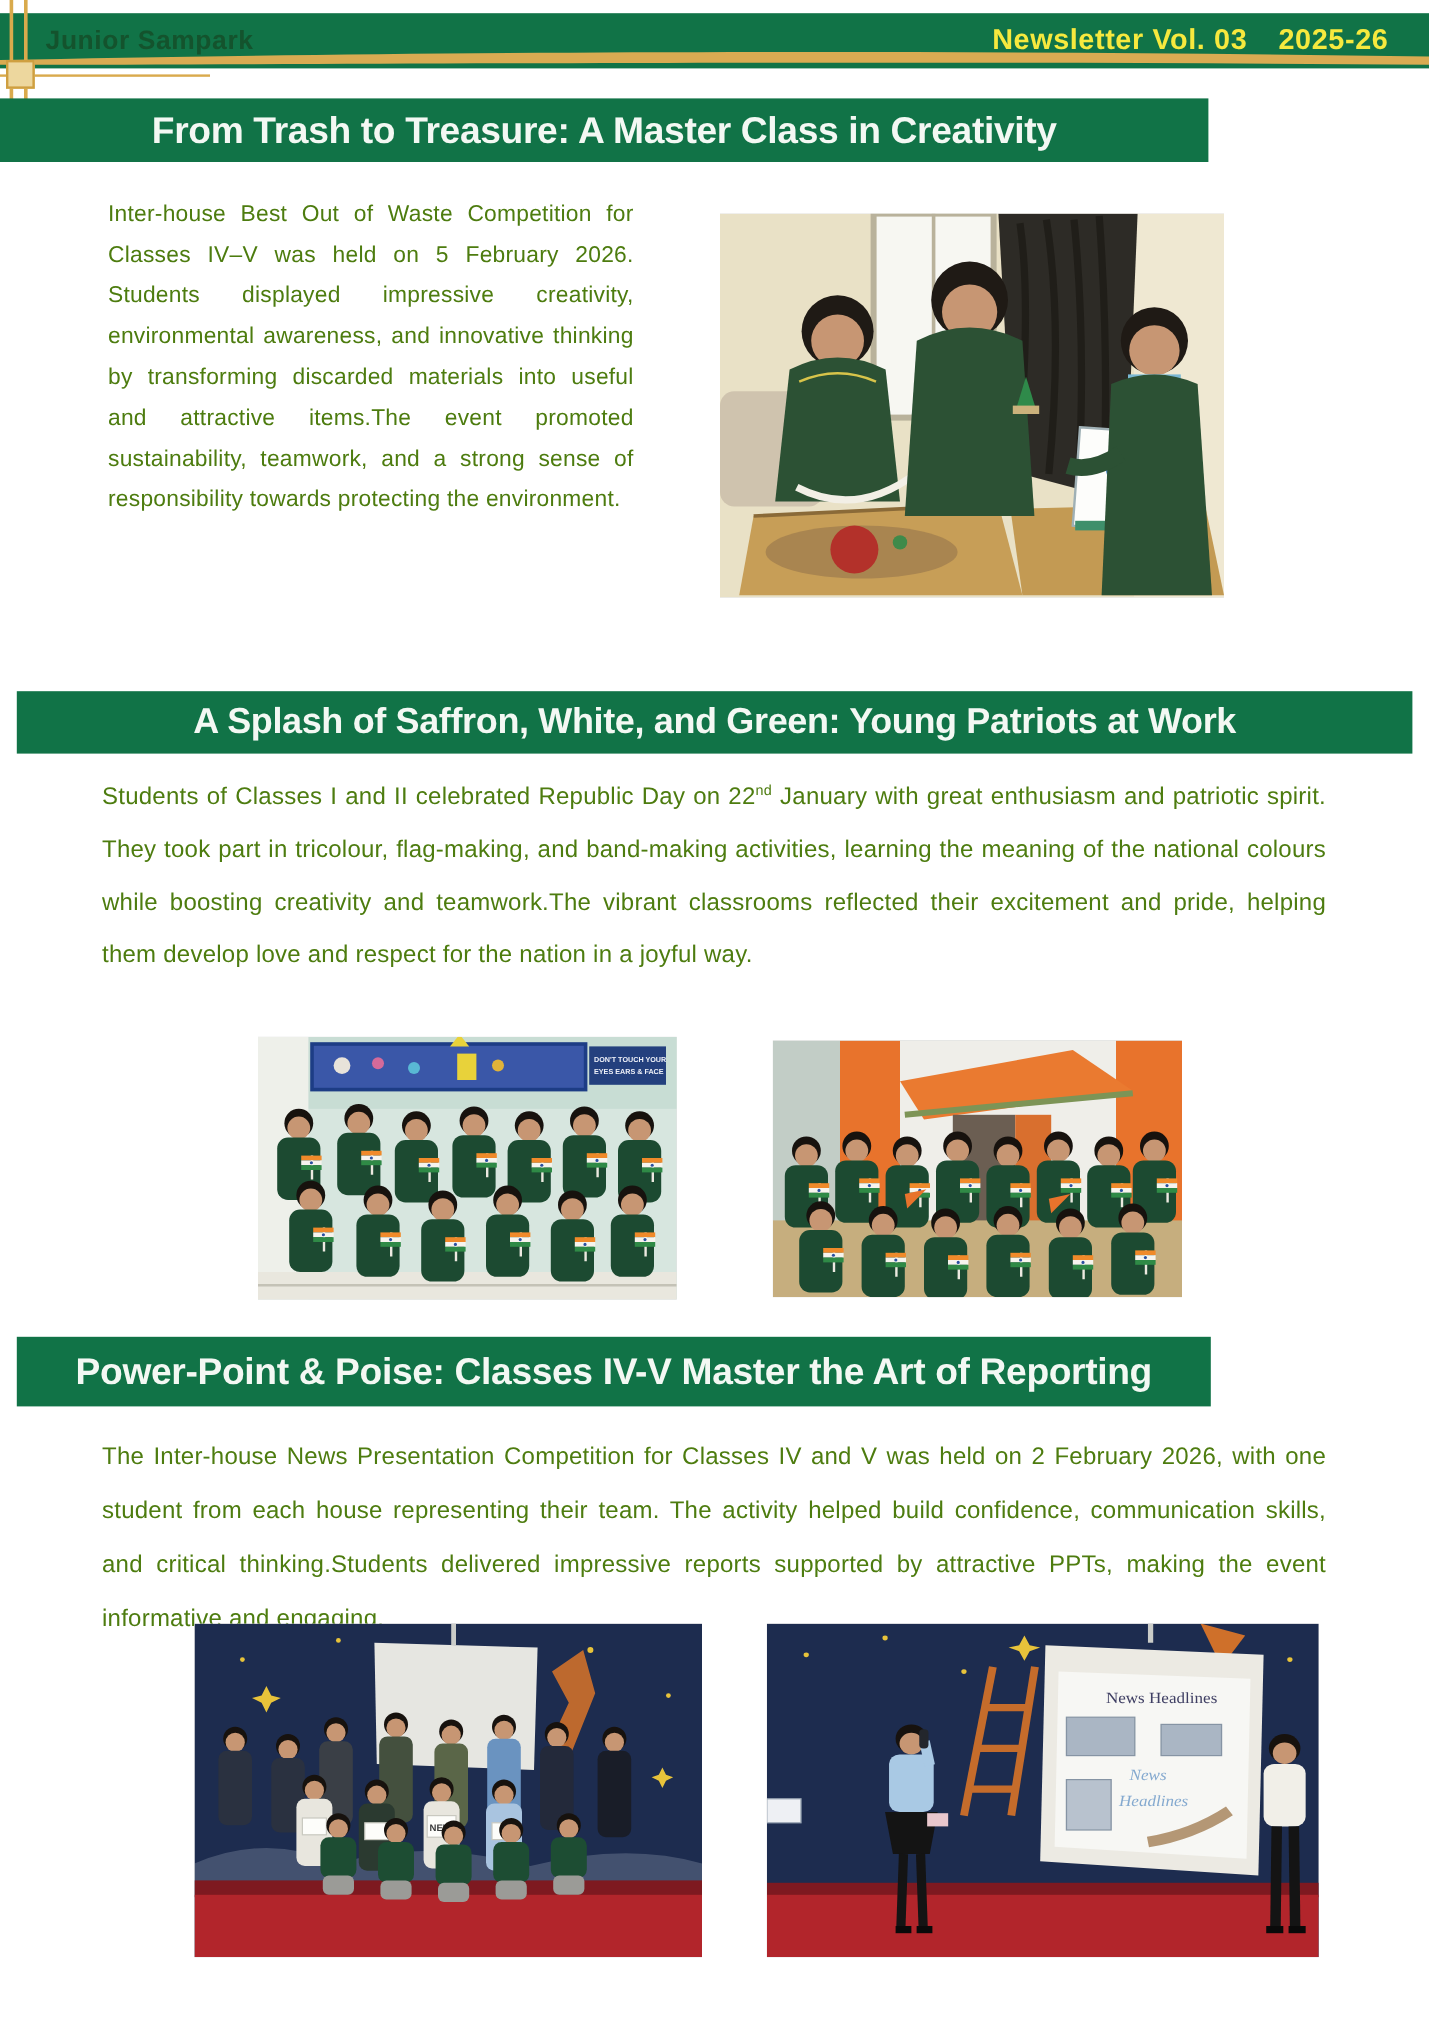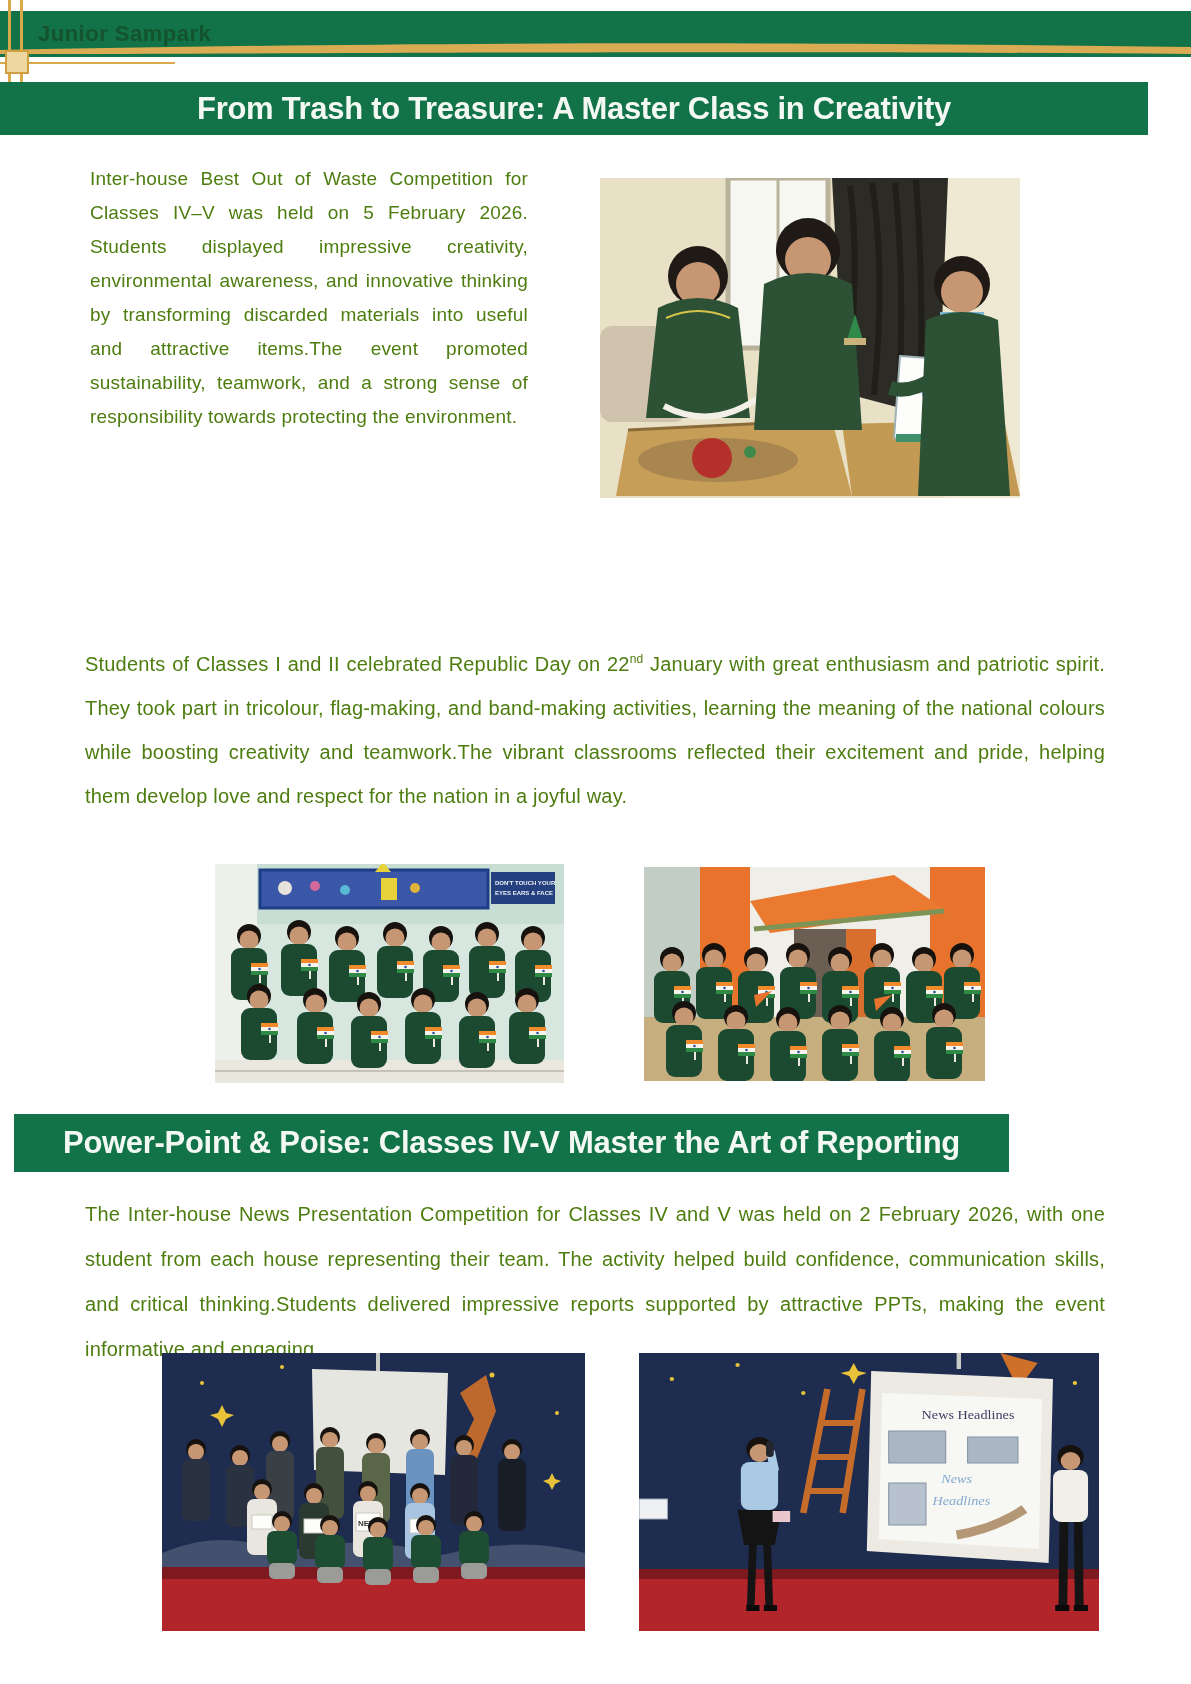--- a/index.html
+++ b/index.html
@@ -15,21 +15,21 @@
   .issue-wrap .sess{margin-left:26px;}
   .swoosh{position:absolute;left:0;top:38px;width:1191px;height:26px;}
   .gold-v1{position:absolute;left:8px;top:0;width:3px;height:96px;background:#d9aa4c;}
   .gold-v2{position:absolute;left:20px;top:0;width:3px;height:96px;background:#d9aa4c;}
   .gold-h1{position:absolute;left:0;top:62px;width:175px;height:2px;background:#d9aa4c;}
   .gold-sq{position:absolute;left:5px;top:50px;width:20px;height:20px;border:2px solid #cf9f40;background:#edd79e;}
 
   
   .banner{position:absolute;background:#117347;color:#f3f8f3;font-weight:bold;
           text-align:center;letter-spacing:-0.3px;}
-  .banner1{left:0;top:82px;width:1148px;height:53px;line-height:53px;font-size:31px;}
+  .banner1{left:0;top:82px;width:1007px;height:53px;line-height:53px;font-size:31px;}
   .banner2{left:14px;top:576px;width:1163px;height:52px;line-height:52px;font-size:30px;}
   .banner3{left:14px;top:1114px;width:995px;height:58px;line-height:58px;font-size:31px;}
 
   
   .para{position:absolute;color:#4d7c0f;text-align:justify;letter-spacing:.2px;margin:0;}
   .para1{left:90px;top:162px;width:438px;font-size:19px;line-height:34px;}
   .para2{left:85px;top:642px;width:1020px;font-size:20px;line-height:44px;}
   .para3{left:85px;top:1192px;width:1020px;font-size:20px;line-height:45px;}
   sup{font-size:.6em;line-height:0;vertical-align:super;}
 
@@ -47,20 +47,23 @@
   .board-text{font-family:"Liberation Sans", sans-serif;font-weight:bold;font-size:6px;fill:#eef0f8;}
   .news-sign{font-family:"Liberation Sans", sans-serif;font-weight:bold;font-size:8px;fill:#3a3a3a;}
 </style>
 </head>
 <body>
 
 <div class="page">
 
   <div class="topbar"></div>
   <div class="brand">Junior Sampark</div>
+  <div class="issue-wrap">
+    <span>Newsletter Vol. 03</span><span class="sess">2025-26</span>
+  </div>
   <svg class="swoosh" viewBox="0 0 1191 26" preserveAspectRatio="none">
     <path d="M0,12 C300,6 700,2 1191,9 L1191,16 C700,12 300,16 0,16 Z" fill="#d9ab52"></path>
   </svg>
   <div class="gold-v1"></div>
   <div class="gold-v2"></div>
   <div class="gold-h1"></div>
   <div class="gold-sq"></div>
 
   <div class="banner banner1">From Trash to Treasure: A Master Class in Creativity</div>
 
@@ -106,20 +109,21 @@
       <rect x="244" y="160" width="22" height="7" fill="#cbb27c"></rect>
 
       <circle cx="362" cy="106" r="28" fill="#1f1a15"></circle>
       <circle cx="362" cy="114" r="21" fill="#c79673"></circle>
       <rect x="340" y="134" width="44" height="14" fill="#7ab8d4"></rect>
       <path d="M326,142 q36,-16 72,0 l12,176 -92,0 Z" fill="#2c5134"></path>
       <path d="M334,200 q-24,16 -44,10" stroke="#2c5134" stroke-width="14" fill="none"></path>
     </svg>
   </div>
 
+  <div class="banner banner2">A Splash of Saffron, White, and Green: Young Patriots at Work</div>
 
   <p class="para para2"><span>Students of Classes I and II celebrated Republic Day on 22</span><sup>nd</sup><span> January with great enthusiasm and patriotic spirit. They took part in tricolour, flag-making, and band-making activities, learning the meaning of the national colours while boosting creativity and teamwork.The vibrant classrooms reflected their excitement and pride, helping them develop love and respect for the nation in a joyful way.</span></p>
 
   <div class="photo photo2">
     <svg viewBox="0 0 349 219" preserveAspectRatio="none">
       <defs>
         <g id="kidflag">
           <circle cx="0" cy="0" r="12" fill="#17120e"></circle>
           <circle cx="0" cy="4" r="9.5" fill="#c79673"></circle>
           <rect x="-18" y="12" width="36" height="52" rx="9" fill="#1c4a31"></rect>

